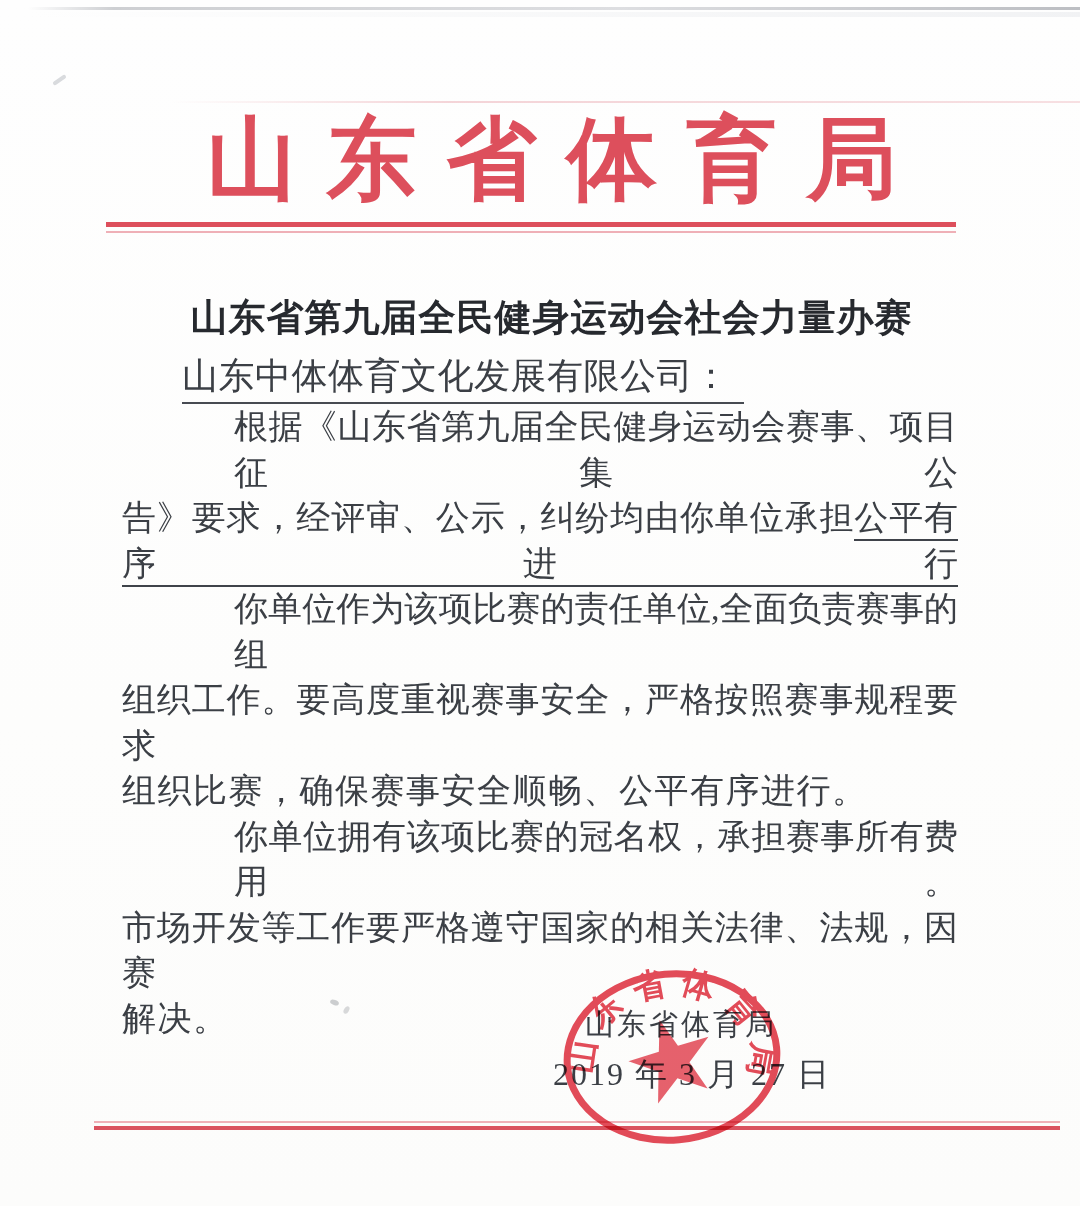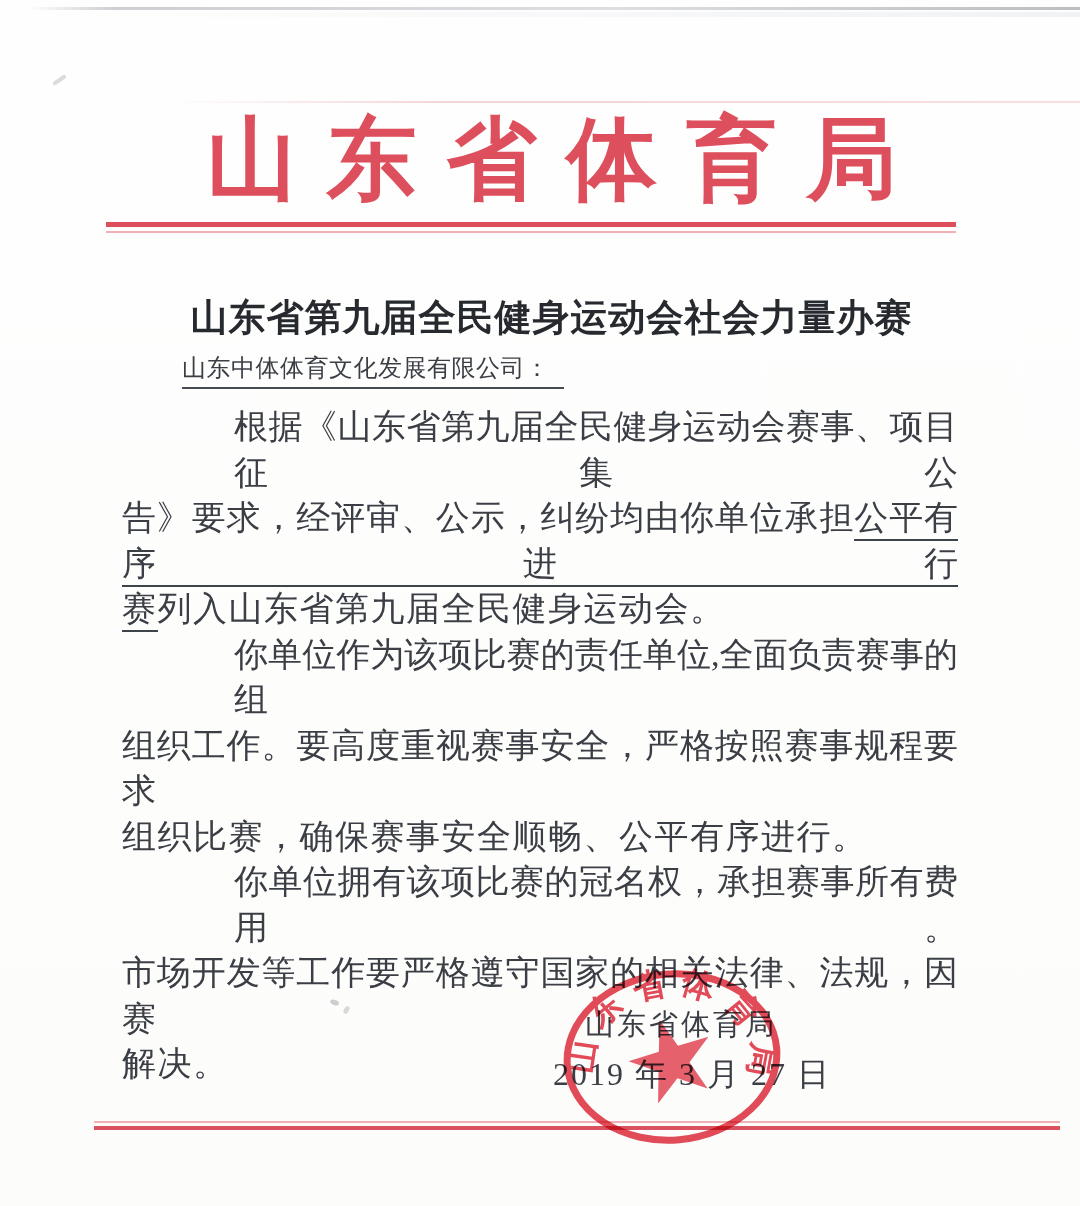--- a/index.html
+++ b/index.html
@@ -32,21 +32,21 @@
   .rule-top { position:absolute; top:222px; left:106px; width:850px; }
   .rule-top .thick { height:5px; background:var(--header-red); }
   .rule-top .gap { height:4px; }
   .rule-top .thin { height:2px; background:var(--rule-light); }
 
   
   .doc-title { position:absolute; top:256px; left:0; width:100%; text-align:center;
     font-size:37px; line-height:51px; font-weight:bold; color:var(--title-ink); letter-spacing:1px;margin-top:36px; }
 
   
-  .recipient { position:absolute; left:182px; top:352px; font-size:24px; color:var(--body-ink); }
+  .recipient { position:absolute; left:182px; top:352px; font-size:36px; color:var(--body-ink); }
   .recipient .uline { border-bottom:2px solid #474b52; padding:0 14px 6px 0; letter-spacing:.5px; }
 
   
   .body { position:absolute; left:122px; top:404px; width:836px; color:var(--body-ink); font-size:34px; }
   .line { line-height:45.5px; text-align:justify; white-space:nowrap; }
   .line.fill { text-align-last:justify; white-space:normal; }
   .line.end  { text-align-last:left; letter-spacing:1.5px; }
   .line.indent { padding-left:112px; }
   .u { border-bottom:2px solid #3f434a; padding-bottom:3px; }
 
@@ -90,21 +90,20 @@
     <div>山东省第九届全民健身运动会社会力量办赛</div>
   </div>
 
   <div class="recipient">
     <span class="uline">山东中体体育文化发展有限公司：</span>
   </div>
 
   <div class="body">
       <div class="line indent fill"><span>根据《山东省第九届全民健身运动会赛事、项目征集公</span></div>
       <div class="line fill"><span>告》要求，经评审、公示，纠纷均由你单位承担</span><span class="u">公平有序进行</span></div>
-      <div class="line end"><span class="u">赛</span><span>列入山东省第九届全民健身运动会。</span></div>
       <div class="line indent fill"><span>你单位作为该项比赛的责任单位,全面负责赛事的组</span></div>
       <div class="line fill"><span>组织工作。要高度重视赛事安全，严格按照赛事规程要求</span></div>
       <div class="line end"><span>组织比赛，确保赛事安全顺畅、公平有序进行。</span></div>
       <div class="line indent fill"><span>你单位拥有该项比赛的冠名权，承担赛事所有费用。</span></div>
       <div class="line fill"><span>市场开发等工作要严格遵守国家的相关法律、法规，因赛</span></div>
       <div class="line end"><span>解决。</span></div>
     </div>
 
   <div class="sig-org">山东省体育局</div>
   <div class="sig-date">2019 年 3 月 27 日</div>

